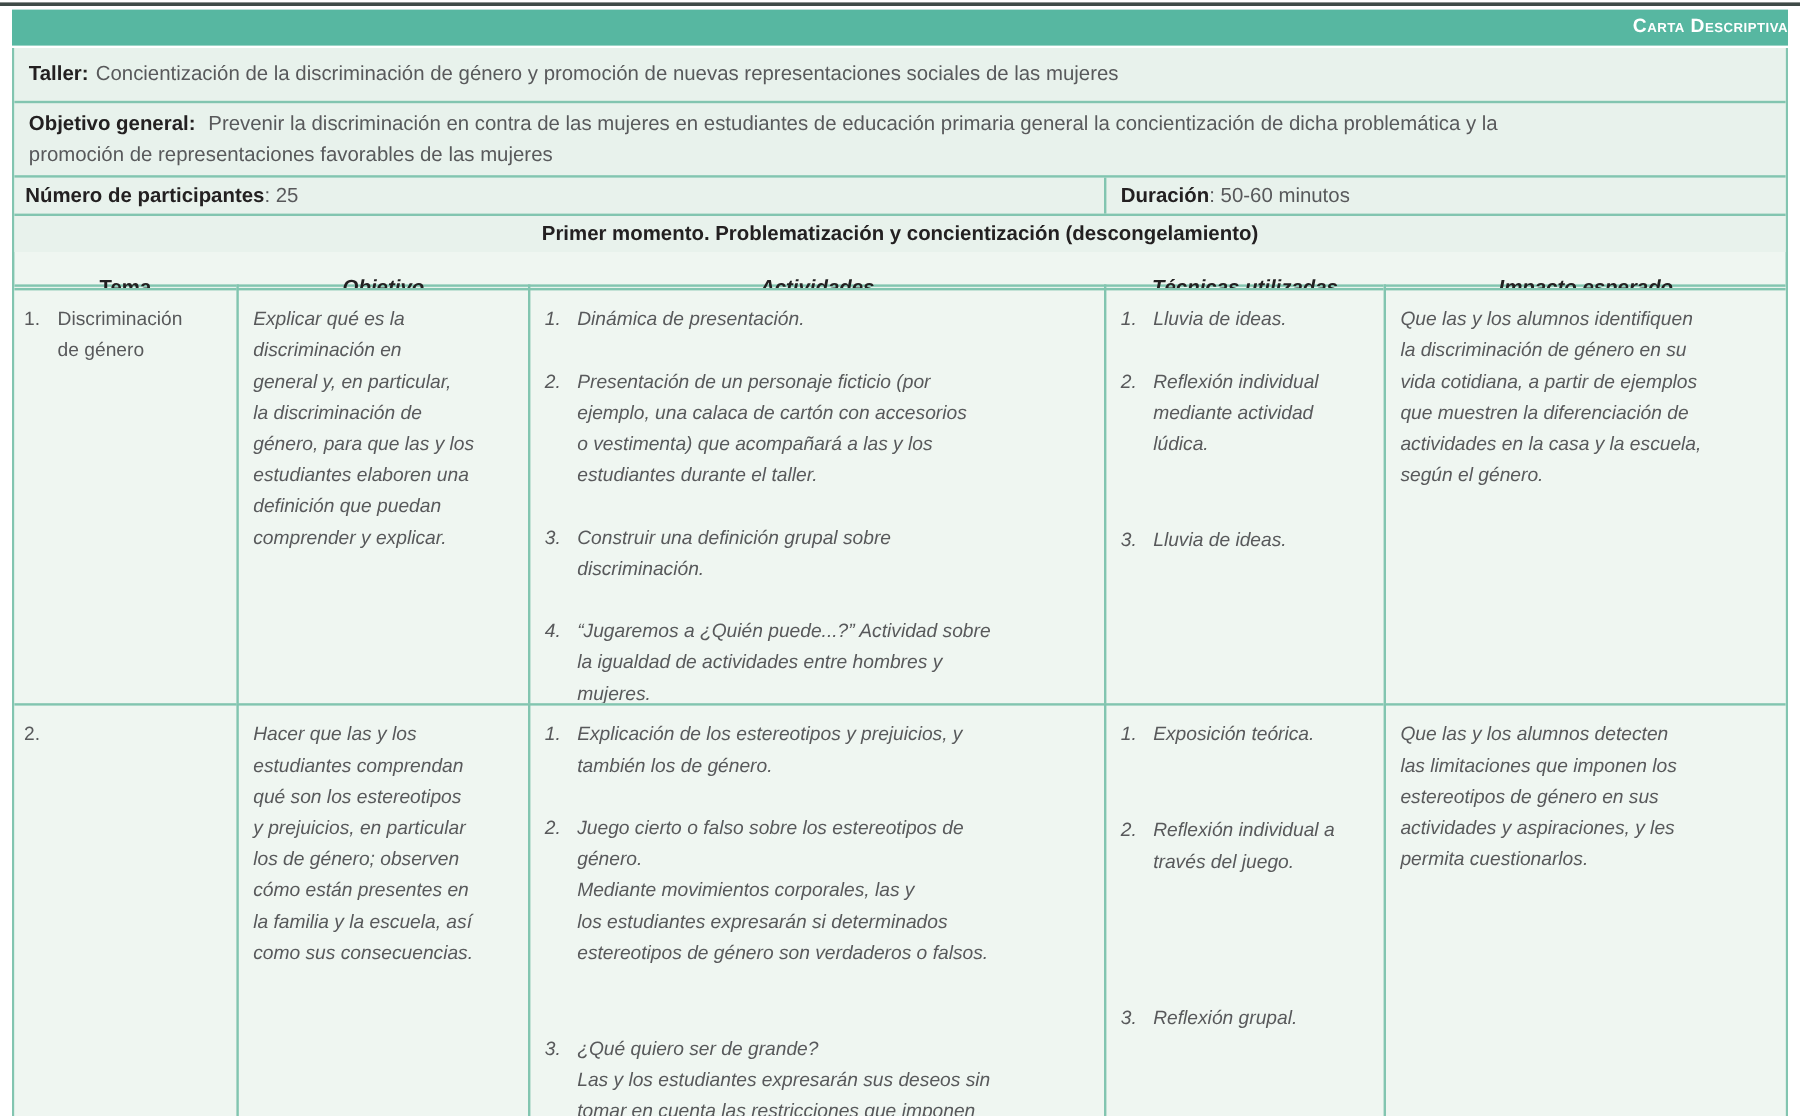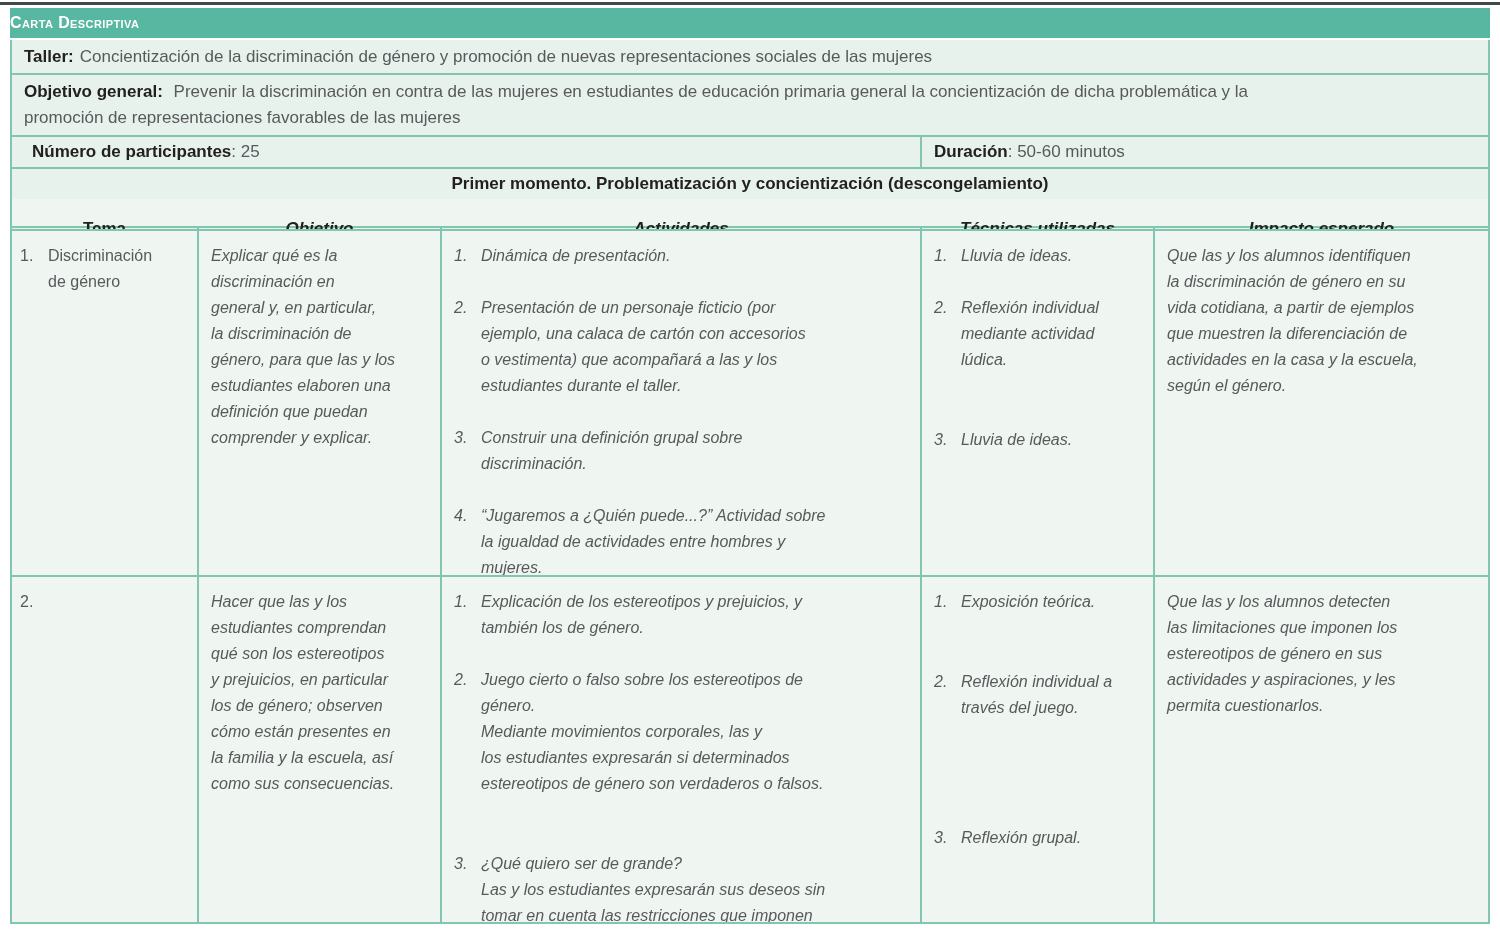--- a/index.html
+++ b/index.html
@@ -14,34 +14,34 @@
   html,body{background:#ffffff;}
   body{
     width:1500px;height:930px;overflow:hidden;
     font-family:"Liberation Sans","DejaVu Sans",sans-serif;
     color:var(--grey);
   }
   .top-edge{height:3px;background:#3f4a47;margin-top:2px;width:100%;}
   .page{width:1480px;margin:3px auto 0 auto;}
   .titlebar{
     height:32px;background:var(--teal);
-    display:flex;align-items:center;justify-content:flex-start;
+    display:flex;align-items:center;justify-content:flex-end;
     border-bottom:2px solid #ffffff;
   }
   .titlebar .t{
     color:#ffffff;font-weight:bold;font-size:16px;
     font-variant:small-caps;letter-spacing:.4px;
   }
   .tbl{border:2px solid var(--border);border-top:none;background:var(--bg-body);}
   .row{background:var(--bg-info);border-top:2px solid var(--border);padding:0 12px;font-size:17px;line-height:26px;}
   .row:first-child{border-top:none;}
-  .row.taller{height:33px;display:flex;align-items:center;}
+  .row.taller{height:44px;display:flex;align-items:center;}
   .row.objgen{height:62px;padding-top:4px;}
   .row.split{height:32px;display:flex;padding:0;}
-  .row.split .cell-l{width:908px;display:flex;align-items:center;padding:0 20px;}
+  .row.split .cell-l{width:908px;display:flex;align-items:center;padding:0 9px;}
   .row.split .cell-r{flex:1;display:flex;align-items:center;padding:0 12px;border-left:2px solid var(--border);}
   .row.momento{height:32px;display:flex;align-items:center;justify-content:center;}
   .lbl{font-weight:bold;color:var(--dark);white-space:pre;}
   .val{color:var(--grey);white-space:pre-line;margin-left:6px;}
   .val.nosp{margin-left:0;white-space:pre;}
   .momento .lbl{font-size:17px;}
   .grid{
     display:grid;
     grid-template-columns:185px 243px 480px 233px 335px;
     grid-template-rows:30px 346px 347px;

